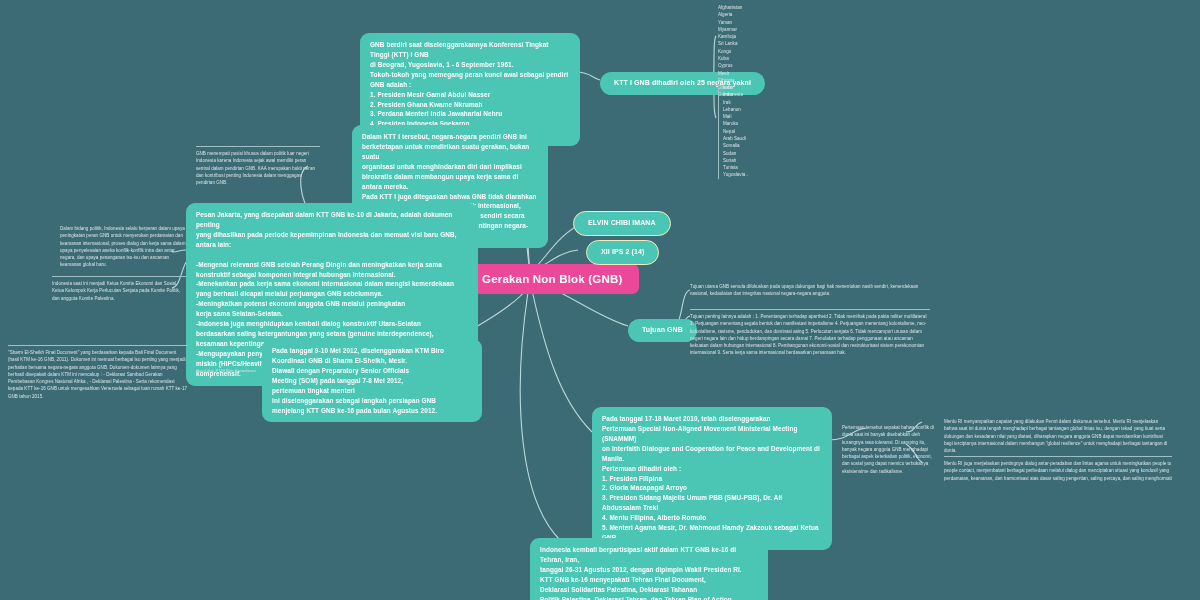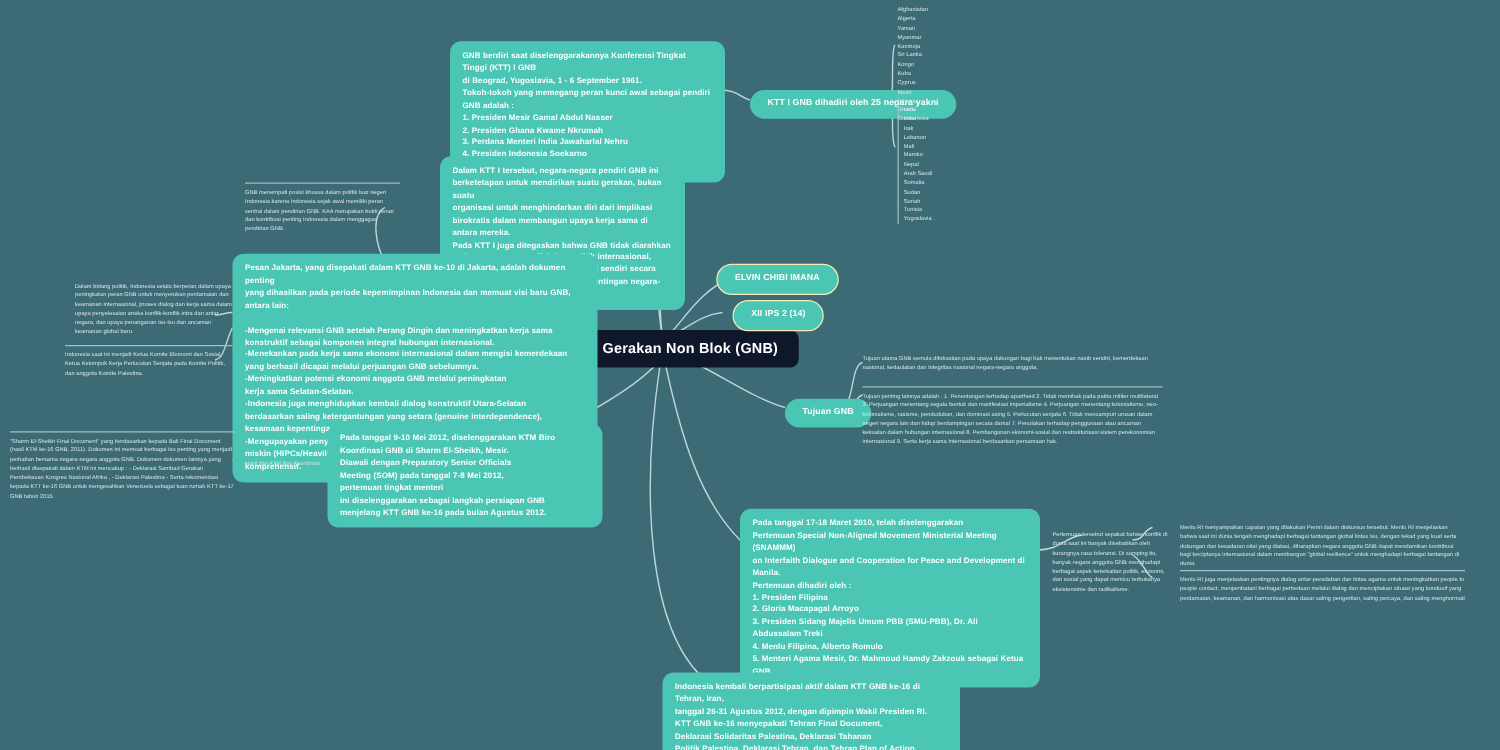--- a/index.html
+++ b/index.html
@@ -8,21 +8,21 @@
     background:#3d6b75;
     font-family:"Liberation Sans","DejaVu Sans",sans-serif;
     position:relative;
   }
   #canvas{position:absolute;inset:0;width:1200px;height:600px;}
   svg.links{position:absolute;left:0;top:0;width:1200px;height:600px;pointer-events:none;}
   .node{position:absolute;box-sizing:border-box;}
 
   
   .root{
-    background:#0f172a;color:#ffffff;border-radius:7px;
+    background:#ec4899;color:#ffffff;border-radius:7px;
     padding:9px 16px;font-size:11.5px;font-weight:600;letter-spacing:.2px;
     white-space:nowrap;
   }
 
   
   .teal{
     background:#4cc6b4;color:#ffffff;border-radius:9px;
     padding:7px 10px;font-size:6.4px;line-height:1.55;font-weight:600;
     letter-spacing:.1px;
   }

